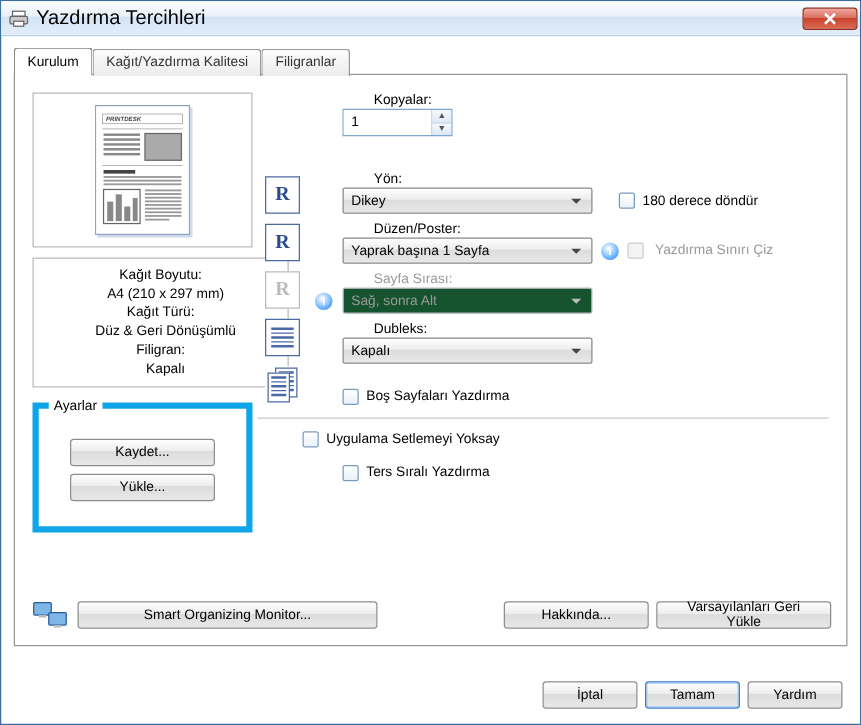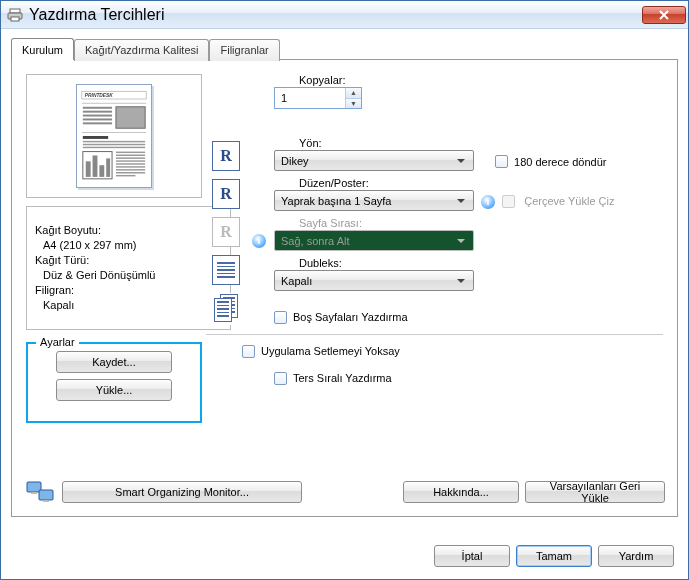--- a/index.html
+++ b/index.html
@@ -18,24 +18,24 @@
 .tab { padding: 4px 10px 3px 10px; border: 1px solid #999; border-bottom: none; margin-right: 0; background: linear-gradient(to bottom,#fcfcfc,#ececec); border-top-left-radius: 3px; border-top-right-radius: 3px; cursor: pointer; position: relative; font-size: 11px; }
 .tab.active { background: #fff; border-color: #888; z-index: 3; top: 1px; padding-top: 5px; padding-bottom: 4px; }
 .tab:not(.active) { top: 2px; color: #333; }
 
 .tab-panel { border: 1px solid #999; background: #fff; height: 458px; position: relative; padding: 12px; }
 
 .leftcol { position: absolute; left: 14px; top: 14px; width: 176px; }
 .preview-box { border: 1px solid #bbb; width: 176px; height: 124px; padding: 4px; background: #fff; display: flex; align-items: center; justify-content: center; }
 .page-svg { width: 76px; height: 104px; border: 1px solid #8fa3c2; box-shadow: 2px 2px 0 #cfdaea; background: #fff; }
 
-.info-box { border: 1px solid #bbb; width: 205px; margin-top: 8px; padding: 16px 8px; line-height: 15px; }
+.info-box { border: 1px solid #bbb; width: 205px; margin-top: 8px; padding: 6px 8px; line-height: 15px; text-align: center; }
 .info-box .indent { padding-left: 8px; }
 
-.group-box { border: 2px solid #0ea5e9; width: 176px; margin-top: 12px; position: relative; padding: 7px 10px 14px 10px; }
+.group-box { border: 5px solid #0ea5e9; width: 176px; margin-top: 12px; position: relative; padding: 24px 10px 14px 10px; }
 .group-title { position: absolute; top: -8px; left: 8px; background: #fff; padding: 0 4px; }
 
 .btn { height: 22px; border: 1px solid #8d8d8d; background: linear-gradient(to bottom,#fefefe,#ededed 45%,#dcdcdc 46%,#e8e8e8); border-radius: 3px; font-size: 11px; cursor: pointer; display: inline-flex; align-items: center; justify-content: center; padding: 0 14px; }
 .btn.small-row { display: block; margin: 0 auto 6px auto; width: 116px; }
 .btn.default { border: 1px solid #3a7dd1; box-shadow: 0 0 0 1px #a4cdf4 inset; }
 
 .rightcol { position: absolute; left: 200px; top: 14px; right: 14px; }
 
 .iconstrip { position: absolute; left: 0; top: 67px; width: 28px; }
 .ibox { width: 28px; height: 30px; border: 1px solid #4a6aa3; margin-bottom: 8px; display: flex; align-items: center; justify-content: center; background: #fff; }
@@ -228,21 +228,21 @@
             </span>
           </div>
 
           <label class="lbl">Düzen/Poster:</label>
           <div>
             <div class="select">
                 <span>Yaprak başına 1 Sayfa</span>
               </div>
             <span class="info-icon">i</span>
             <span class="chk disabled"></span>
-            <span class="chklbl disabled">Çerçeve Yükle Çiz</span>
+            <span class="chklbl disabled">Yazdırma Sınırı Çiz</span>
           </div>
 
           <label class="lbl disabled">Sayfa Sırası:</label>
           <div style="margin-left:-26px; display:flex; align-items:center;">
             <span class="info-icon" style="margin-right:8px">i</span>
             <div class="select disabled">
                 <span>Sağ, sonra Alt</span>
               </div>
           </div>
 

